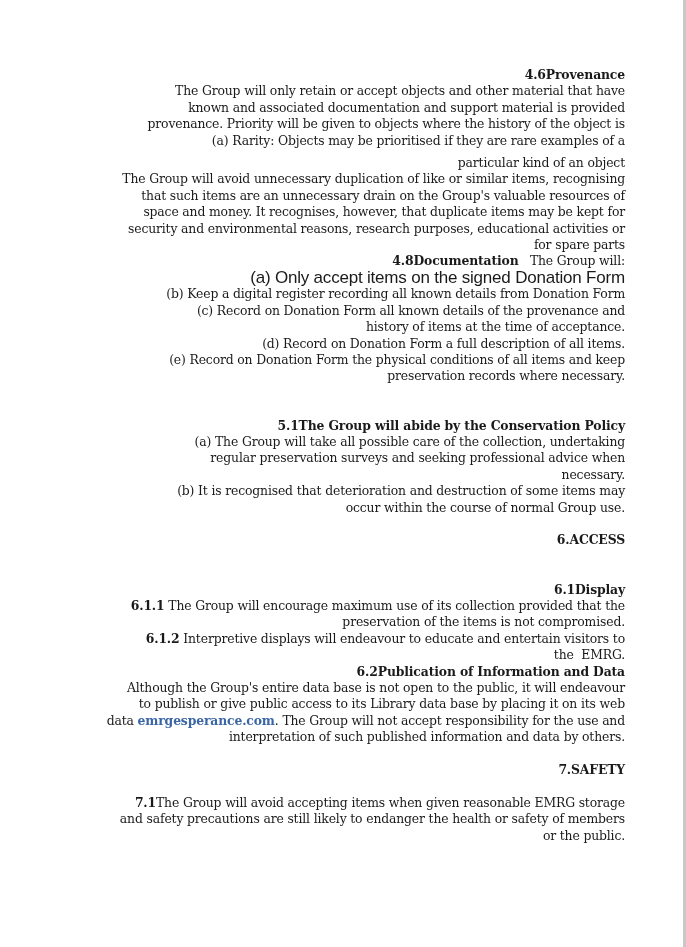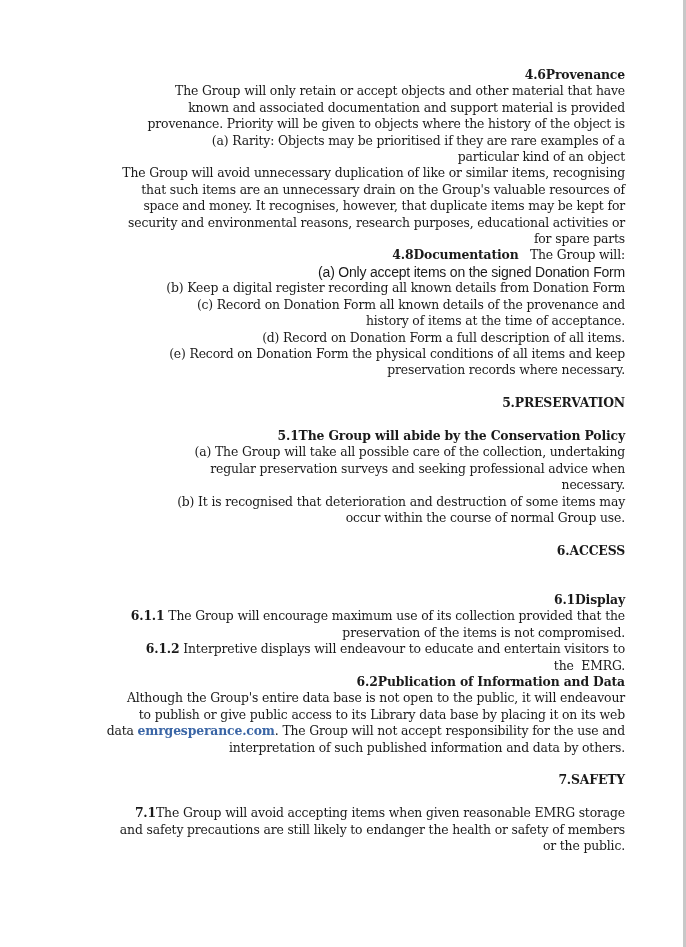--- a/index.html
+++ b/index.html
@@ -33,27 +33,27 @@
       letter-spacing: -0.15px;
       text-align: right;
     }
     .line { white-space: nowrap; display: block; }
     .b { font-weight: bold; }
     .num { display: inline-block; font-weight: bold; }
     .num-wide { width: 42px; }
     .gap { height: 16.4px; }
     .gap2 { height: 32.8px; }
     .ind1 { padding-left: 42px; }
-    .ind1b { padding-left: 62px; }
+    .ind1b { padding-left: 62px; margin-top: 6px; }
     .ind2 { padding-left: 45px; }
     .ind2b { padding-left: 68px; }
     .ind3 { padding-left: 55px; }
     .sans {
       font-family: "Liberation Sans", sans-serif;
-      font-size: 14px;
+      font-size: 17px;
       letter-spacing: -0.2px;
     }
     .link { color: #3b66a6; text-decoration: none; font-weight: bold; }
   </style>
 </head>
 <body>
 
 <div class="page-edge"></div>
 
 <div class="page">
@@ -85,23 +85,20 @@
     <div class="line ind2">(b) Keep a digital register recording all known details from Donation Form</div>
     <div class="line ind2">(c) Record on Donation Form all known details of the provenance and</div>
     <div class="line ind2b">history of items at the time of acceptance.</div>
     <div class="line ind2">(d) Record on Donation Form a full description of all items.</div>
     <div class="line ind2">(e) Record on Donation Form the physical conditions of all items and keep</div>
     <div class="line ind2b">preservation records where necessary.</div>
   </div>
 
   <div class="gap"></div>
 
-  <div class="line">
-    <span class="num num-wide">5.</span><span class="b">PRESERVATION</span>
-  </div>
 
   <div class="gap"></div>
 
   <div>
     <div class="line">
       <span class="num num-wide">5.1</span><span class="b">The Group will abide by the Conservation Policy</span>
     </div>
     <div class="line ind3">(a)  The Group will take all possible care of the collection, undertaking</div>
     <div class="line ind1">regular preservation surveys and seeking professional advice when</div>
     <div class="line ind1">necessary.</div>

